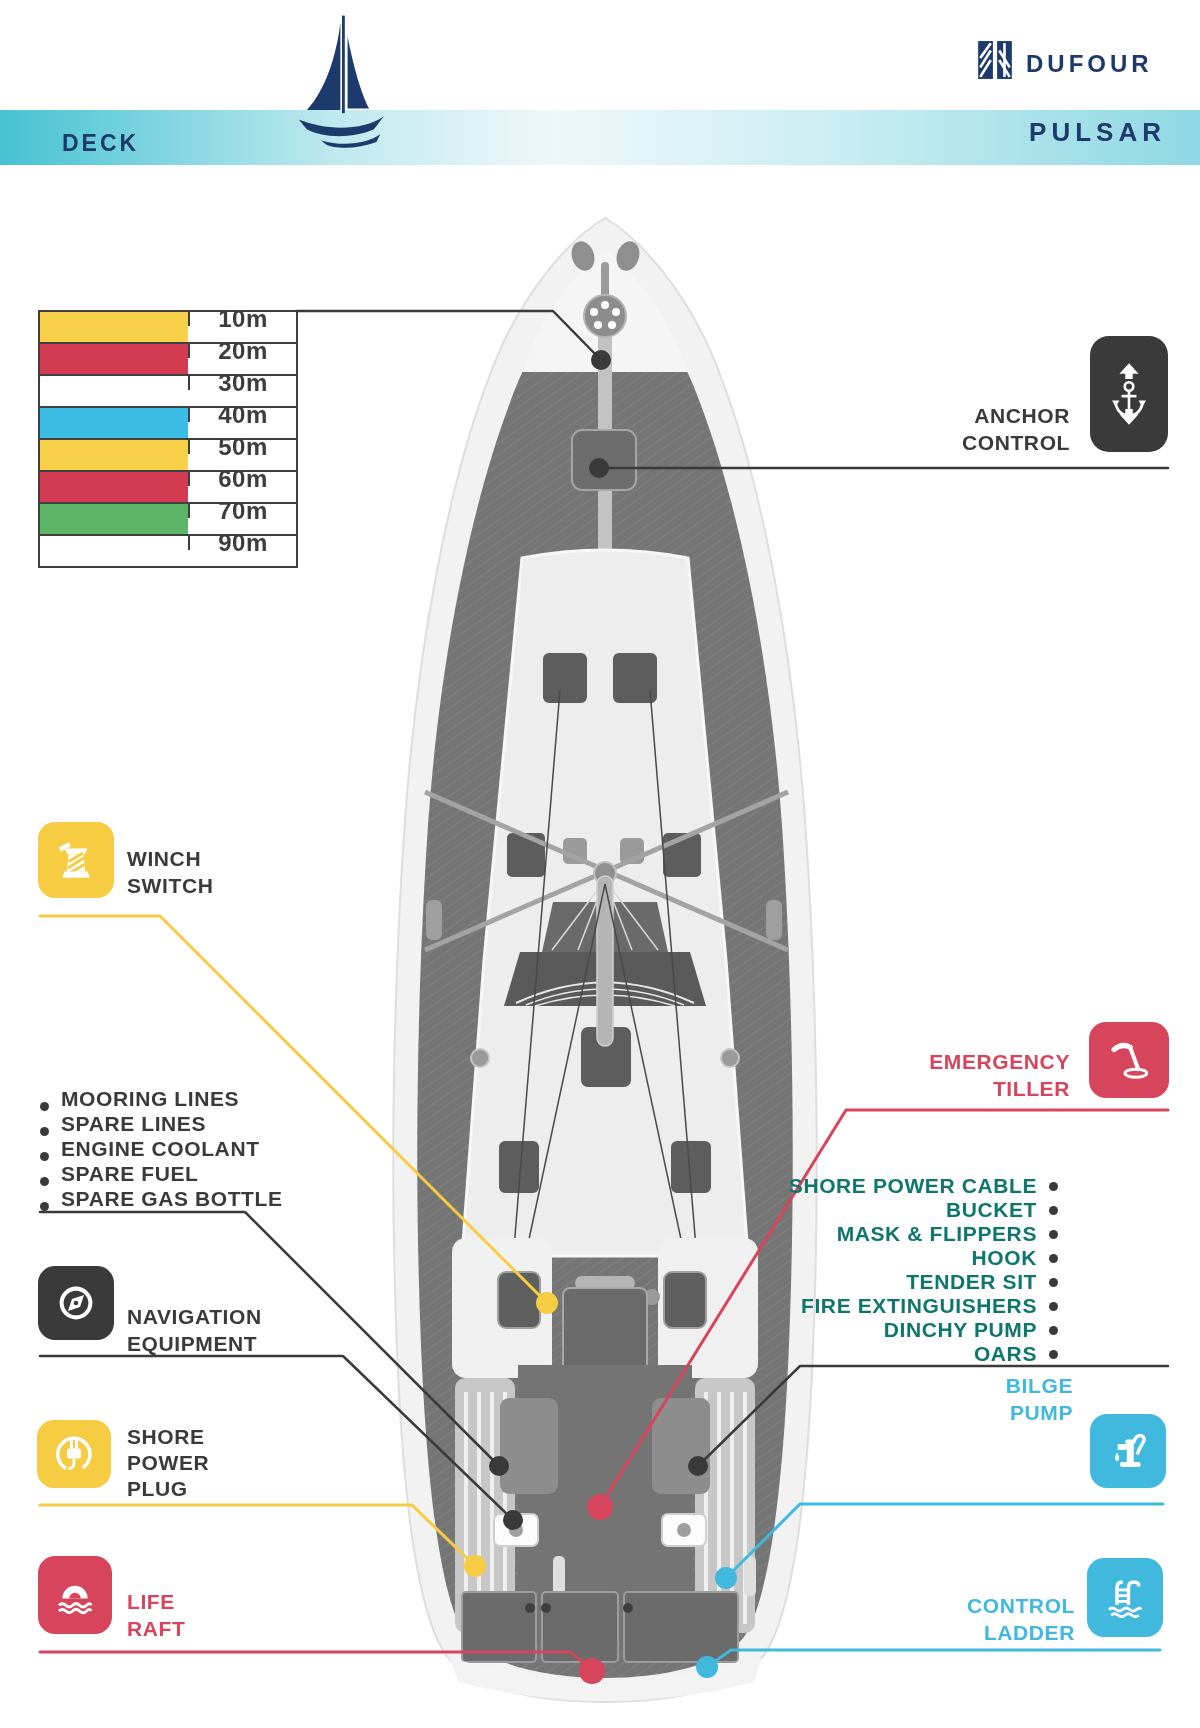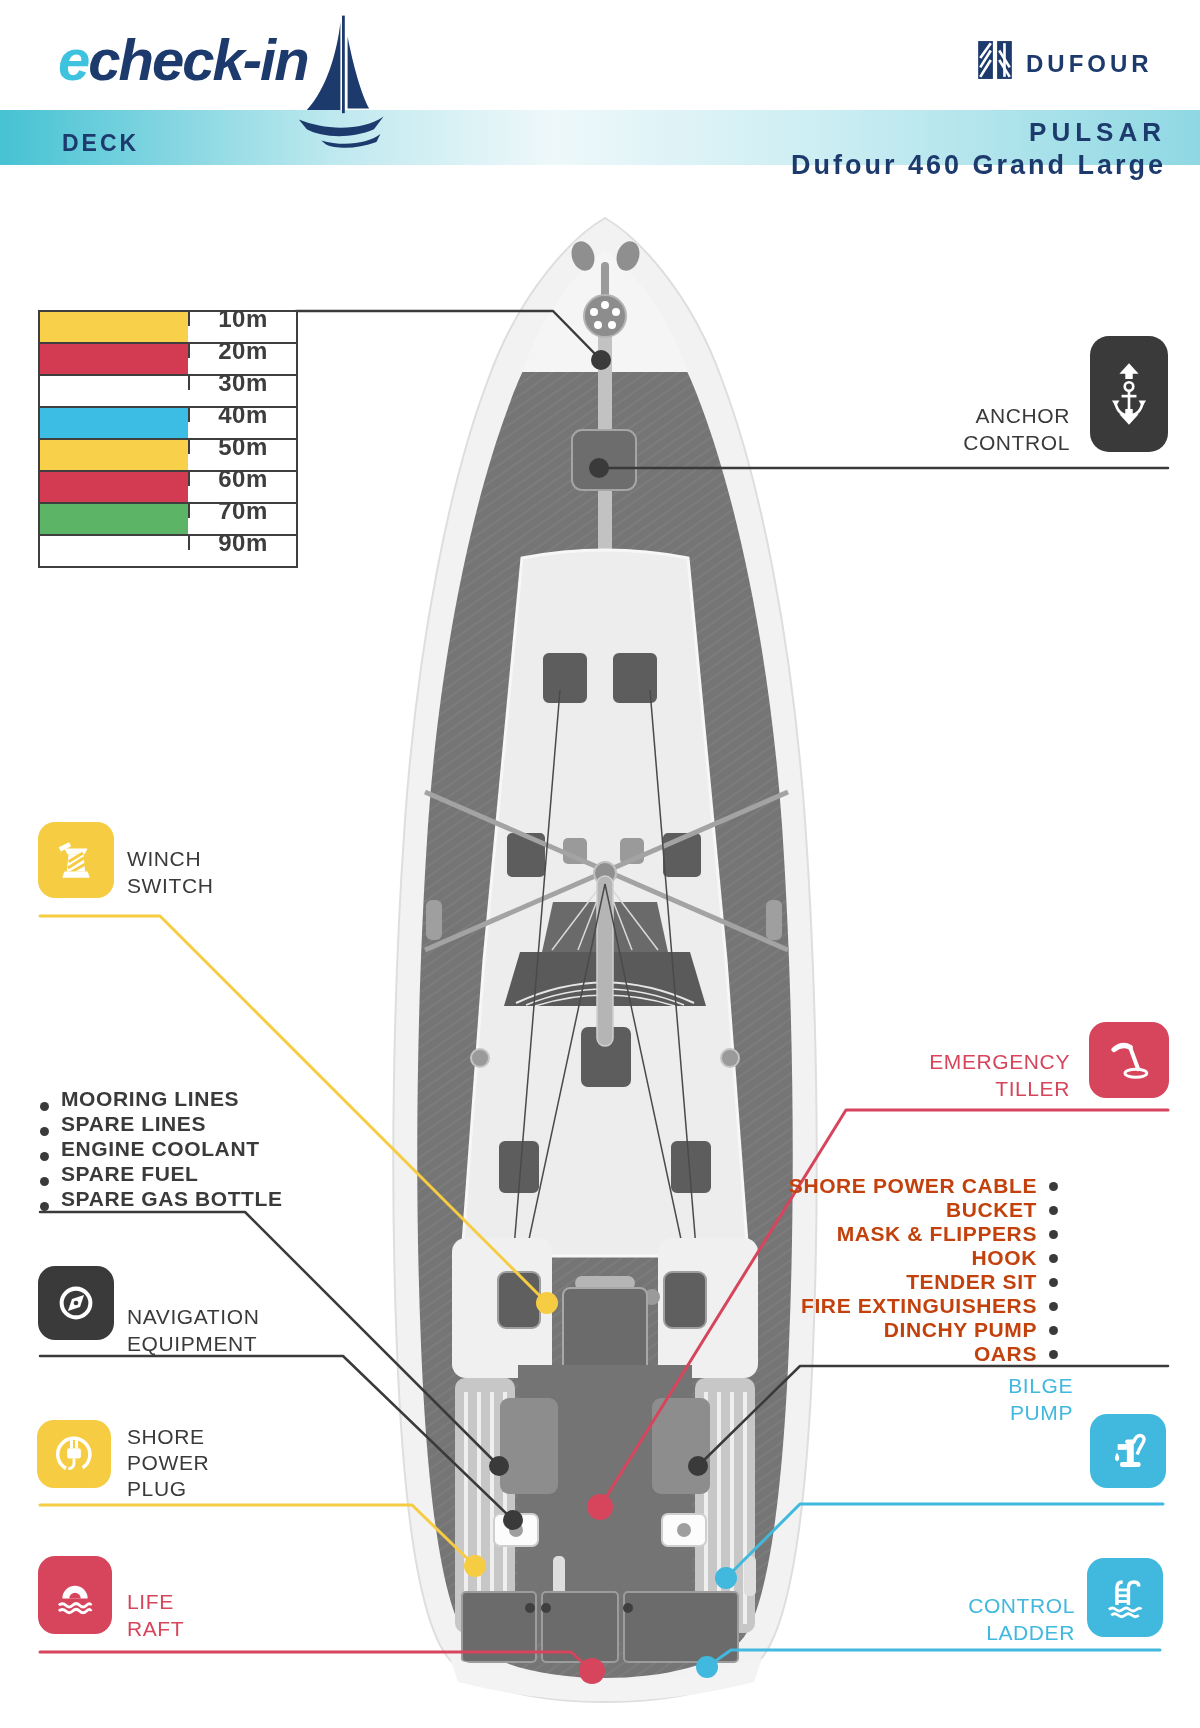--- a/index.html
+++ b/index.html
@@ -29,33 +29,33 @@
   .ct-row{display:flex;height:30px;border-bottom:2px solid #3f3f3f;}
   .ct-row:last-child{border-bottom:none;}
   .ct-swatch{width:148px;height:30px;}
   .ct-label{width:106px;height:14px;border-left:2px solid #3f3f3f;background:#ffffff;
             display:flex;align-items:center;justify-content:center;
             font-size:24px;font-weight:700;color:#3d3d3d;letter-spacing:0.5px;}
 
   
   .co-icon{position:absolute;border-radius:17px;display:flex;align-items:center;
            justify-content:center;z-index:4;}
-  .co-label{position:absolute;font-size:21px;font-weight:400;letter-spacing:0.6px;
+  .co-label{position:absolute;font-size:21px;font-weight:700;letter-spacing:0.6px;
             color:#3a3a3a;line-height:27px;z-index:4;white-space:nowrap;}
   .co-label.right{text-align:right;}
 
   
   .plist{position:absolute;left:40px;top:1086px;z-index:4;}
   .plist-row{display:flex;align-items:flex-end;height:25px;font-size:21px;font-weight:700;
              letter-spacing:0.6px;color:#3a3a3a;white-space:nowrap;}
   .bdot{width:9px;height:9px;border-radius:50%;background:#3a3a3a;flex:0 0 9px;}
   .plist-row .bdot{margin-right:12px;}
   .slist{position:absolute;right:142px;top:1174px;z-index:4;}
   .slist-row{display:flex;align-items:center;justify-content:flex-end;height:24px;
-             font-size:21px;font-weight:700;letter-spacing:0.6px;color:#c2410c;white-space:nowrap;}
+             font-size:21px;font-weight:700;letter-spacing:0.6px;color:#0f766e;white-space:nowrap;}
   .slist-row .bdot{margin-left:12px;}
 
   svg.full{position:absolute;left:0;top:0;width:1200px;height:1728px;z-index:1;}
 </style>
 </head>
 <body>
 
 <div id="page">
 
   <svg class="full" viewBox="0 0 1200 1728">
@@ -223,21 +223,20 @@
       <circle cx="513" cy="1520" r="10" fill="#3a3a3a"></circle>
       <circle cx="600" cy="1507" r="13" fill="#d6455c"></circle>
       <circle cx="698" cy="1466" r="10" fill="#3a3a3a"></circle>
       <circle cx="475" cy="1566" r="11" fill="#f6cc43"></circle>
       <circle cx="726" cy="1578" r="11" fill="#41b8dd"></circle>
       <circle cx="592" cy="1671" r="13" fill="#d6455c"></circle>
       <circle cx="707" cy="1667" r="11" fill="#41b8dd"></circle>
     </g>
   </svg>
 
-  <div class="logo-text"><span class="e">e</span><span>check-in</span></div>
 
   <svg class="sailboat" viewBox="0 0 120 170">
     <g fill="#1d3a6d">
       <rect x="60" y="2" width="3.5" height="122"></rect>
       <path d="M58,10 C54,48 40,95 16,120 L58,120 Z"></path>
       <path d="M67,28 C74,64 84,100 94,118 L67,118 Z"></path>
       <path d="M6,132 C40,146 86,146 112,128 L100,144 C70,157 34,154 16,144 Z"></path>
       <path d="M34,158 C62,166 92,162 108,150 L103,160 C80,169 52,169 40,163 Z"></path>
     </g>
   </svg>
@@ -255,21 +254,20 @@
         <line x1="26" y1="3" x2="26" y2="35"></line>
       </g>
     </svg>
     <span class="dufour-word">DUFOUR</span>
   </div>
 
   <div class="banner">
     <span class="deck">DECK</span>
     <div class="right-block">
       <div class="pulsar">PULSAR</div>
-      <div class="model">Dufour 460 Grand Large</div>
     </div>
   </div>
 
   <div class="chain-table">
     <div class="ct-row">
         <div class="ct-swatch" style="background-color: rgb(249, 208, 74);"></div>
         <div class="ct-label">10m</div>
       </div>
     <div class="ct-row">
         <div class="ct-swatch" style="background-color: rgb(210, 59, 82);"></div>

